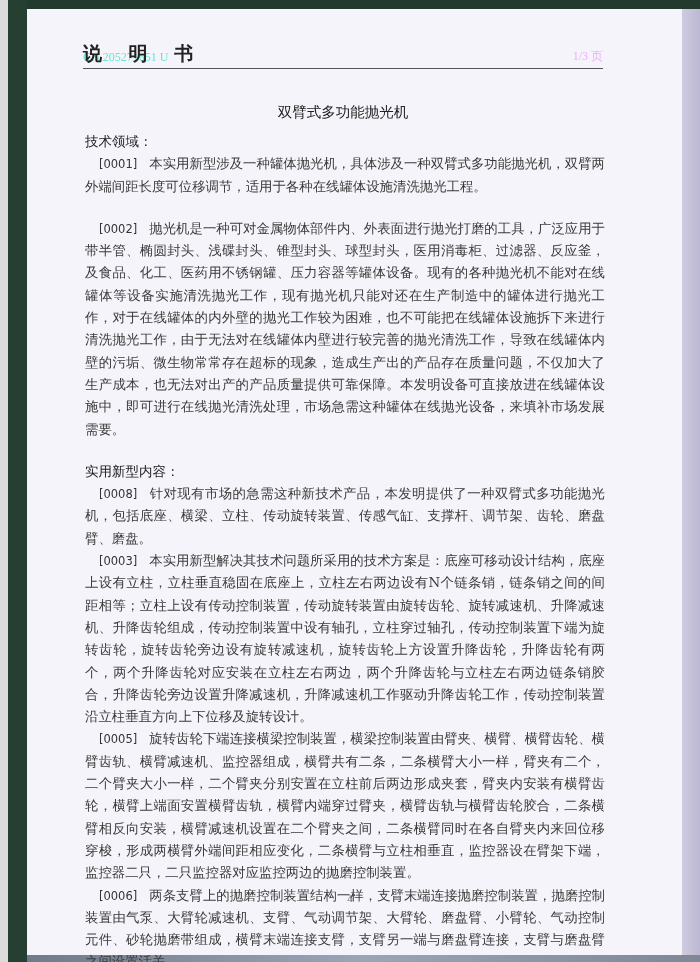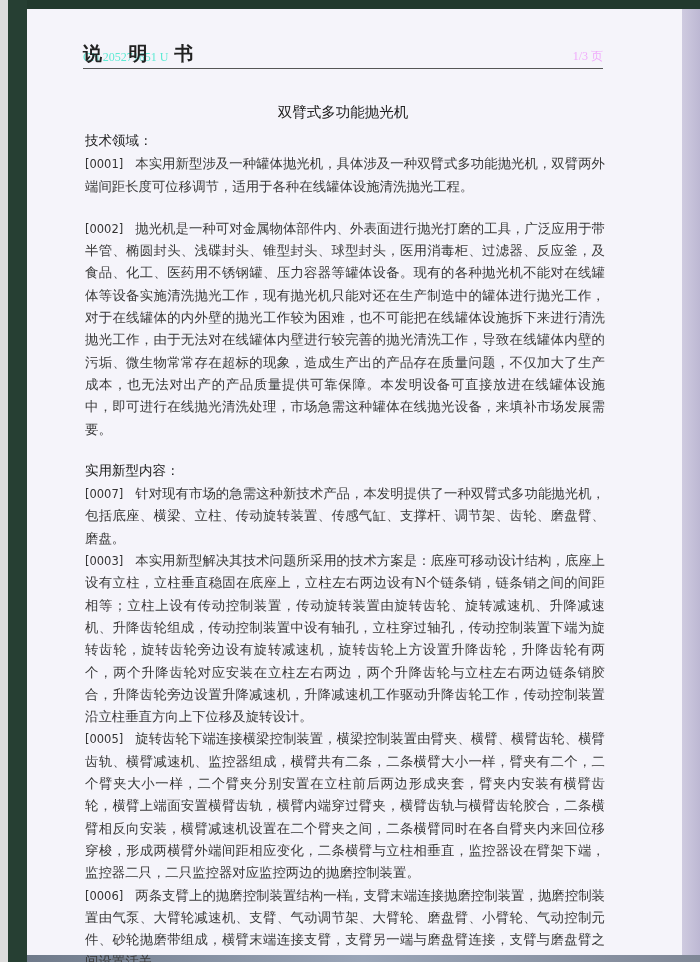--- a/index.html
+++ b/index.html
@@ -22,23 +22,23 @@
     position:absolute; left:83px; top:40px; width:520px; height:28px;
     border-bottom:1.5px solid #555;
   }
   .hdr-left { position:absolute; left:0; bottom:3px; font-size:12px; color:#5eead4; font-family:"Liberation Serif", serif; }
   .hdr-center { position:absolute; left:0; right:0; bottom:1px; text-align:left; font-size:19px; color:#222; letter-spacing:10px; font-weight:bold; }
   .hdr-right { position:absolute; right:0; bottom:3px; font-size:12px; color:#f0abfc; font-family:"Liberation Serif", serif; }
 
   .title { position:absolute; left:83px; width:520px; top:91px; text-align:center; font-size:14.5px; color:#222; font-family:"DejaVu Sans", sans-serif;margin-top:12px; }
 
   .body { position:absolute; left:85px; top:131px; width:520px; color:#3a3a3a; font-size:13.4px; line-height:22.3px; }
-  .sec-head { font-family:Liberation Mono, monospace; font-size:13.5px; color:#222; margin:0; }
+  .sec-head { font-family:Liberation Sans, sans-serif; font-size:13.5px; color:#222; margin:0; }
   .para { margin:0; text-align:justify; }
-  .pnum { font-family:"DejaVu Sans", sans-serif; font-size:11.5px; color:#333; margin-right:12px; }
+  .pnum { font-family:"DejaVu Sans", sans-serif; font-size:11.5px; color:#333; margin-right:12px;margin-left:14px; }
   .gap-lg { height:20px; }
 
   .footer-page { position:absolute; left:0; width:700px; top:892px; text-align:center; font-size:11px; color:#666; font-family:"Liberation Serif", serif; }
 </style>
 </head>
 <body>
 
 <div class="frame-top"></div>
 <div class="frame-left">
     <div class="frame-left-inner"></div>
@@ -58,19 +58,19 @@
 
 <div class="body">
   <p class="sec-head">技术领域：</p>
   <p class="para"><span class="pnum">[0001]</span><span>本实用新型涉及一种罐体抛光机，具体涉及一种双臂式多功能抛光机，双臂两外端间距长度可位移调节，适用于各种在线罐体设施清洗抛光工程。</span></p>
 
   <div class="gap-lg"></div>
   <p class="para"><span class="pnum">[0002]</span><span>抛光机是一种可对金属物体部件内、外表面进行抛光打磨的工具，广泛应用于带半管、椭圆封头、浅碟封头、锥型封头、球型封头，医用消毒柜、过滤器、反应釜，及食品、化工、医药用不锈钢罐、压力容器等罐体设备。现有的各种抛光机不能对在线罐体等设备实施清洗抛光工作，现有抛光机只能对还在生产制造中的罐体进行抛光工作，对于在线罐体的内外壁的抛光工作较为困难，也不可能把在线罐体设施拆下来进行清洗抛光工作，由于无法对在线罐体内壁进行较完善的抛光清洗工作，导致在线罐体内壁的污垢、微生物常常存在超标的现象，造成生产出的产品存在质量问题，不仅加大了生产成本，也无法对出产的产品质量提供可靠保障。本发明设备可直接放进在线罐体设施中，即可进行在线抛光清洗处理，市场急需这种罐体在线抛光设备，来填补市场发展需要。</span></p>
 
   <div class="gap-lg"></div>
   <p class="sec-head">实用新型内容：</p>
-  <p class="para"><span class="pnum">[0007]</span><span>针对现有市场的急需这种新技术产品，本发明提供了一种双臂式多功能抛光机，包括底座、横梁、立柱、传动旋转装置、传感气缸、支撑杆、调节架、齿轮、磨盘臂、磨盘。</span></p>
+  <p class="para"><span class="pnum">[0008]</span><span>针对现有市场的急需这种新技术产品，本发明提供了一种双臂式多功能抛光机，包括底座、横梁、立柱、传动旋转装置、传感气缸、支撑杆、调节架、齿轮、磨盘臂、磨盘。</span></p>
   <p class="para"><span class="pnum">[0003]</span><span>本实用新型解决其技术问题所采用的技术方案是：底座可移动设计结构，底座上设有立柱，立柱垂直稳固在底座上，立柱左右两边设有N个链条销，链条销之间的间距相等；立柱上设有传动控制装置，传动旋转装置由旋转齿轮、旋转减速机、升降减速机、升降齿轮组成，传动控制装置中设有轴孔，立柱穿过轴孔，传动控制装置下端为旋转齿轮，旋转齿轮旁边设有旋转减速机，旋转齿轮上方设置升降齿轮，升降齿轮有两个，两个升降齿轮对应安装在立柱左右两边，两个升降齿轮与立柱左右两边链条销胶合，升降齿轮旁边设置升降减速机，升降减速机工作驱动升降齿轮工作，传动控制装置沿立柱垂直方向上下位移及旋转设计。</span></p>
   <p class="para"><span class="pnum">[0005]</span><span>旋转齿轮下端连接横梁控制装置，横梁控制装置由臂夹、横臂、横臂齿轮、横臂齿轨、横臂减速机、监控器组成，横臂共有二条，二条横臂大小一样，臂夹有二个，二个臂夹大小一样，二个臂夹分别安置在立柱前后两边形成夹套，臂夹内安装有横臂齿轮，横臂上端面安置横臂齿轨，横臂内端穿过臂夹，横臂齿轨与横臂齿轮胶合，二条横臂相反向安装，横臂减速机设置在二个臂夹之间，二条横臂同时在各自臂夹内来回位移穿梭，形成两横臂外端间距相应变化，二条横臂与立柱相垂直，监控器设在臂架下端，监控器二只，二只监控器对应监控两边的抛磨控制装置。</span></p>
   <p class="para"><span class="pnum">[0006]</span><span>两条支臂上的抛磨控制装置结构一样，支臂末端连接抛磨控制装置，抛磨控制装置由气泵、大臂轮减速机、支臂、气动调节架、大臂轮、磨盘臂、小臂轮、气动控制元件、砂轮抛磨带组成，横臂末端连接支臂，支臂另一端与磨盘臂连接，支臂与磨盘臂之间设置活关</span></p>
 </div>
 
 <div class="footer-page">4</div>
 
 </body></html>

